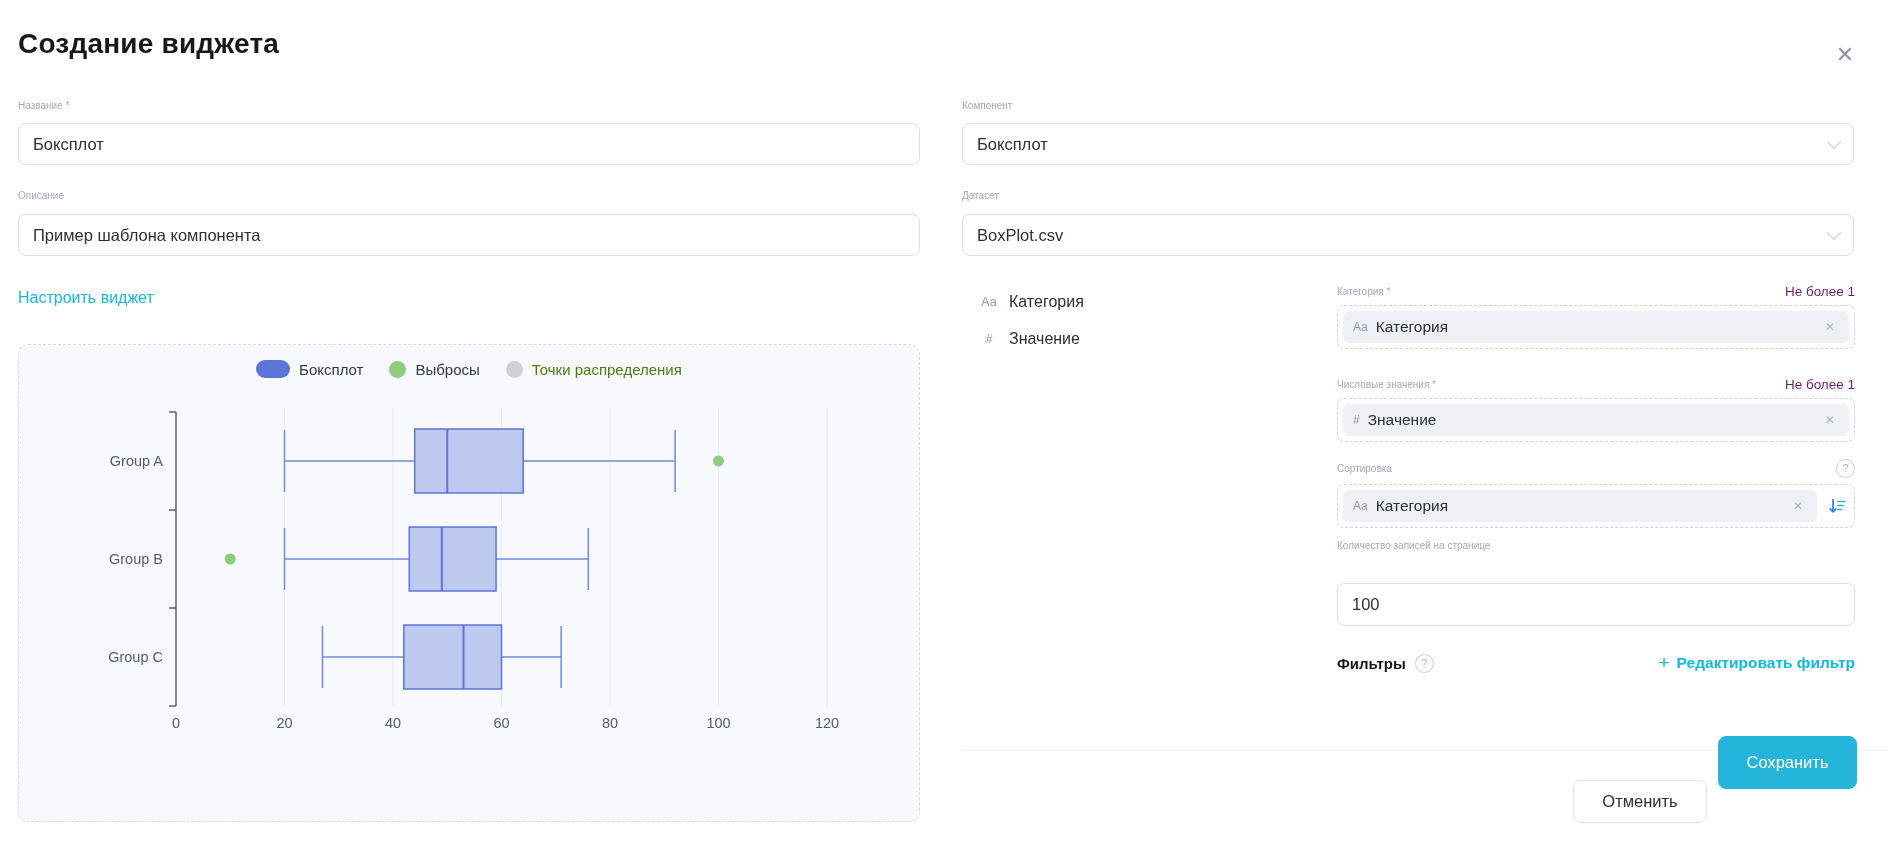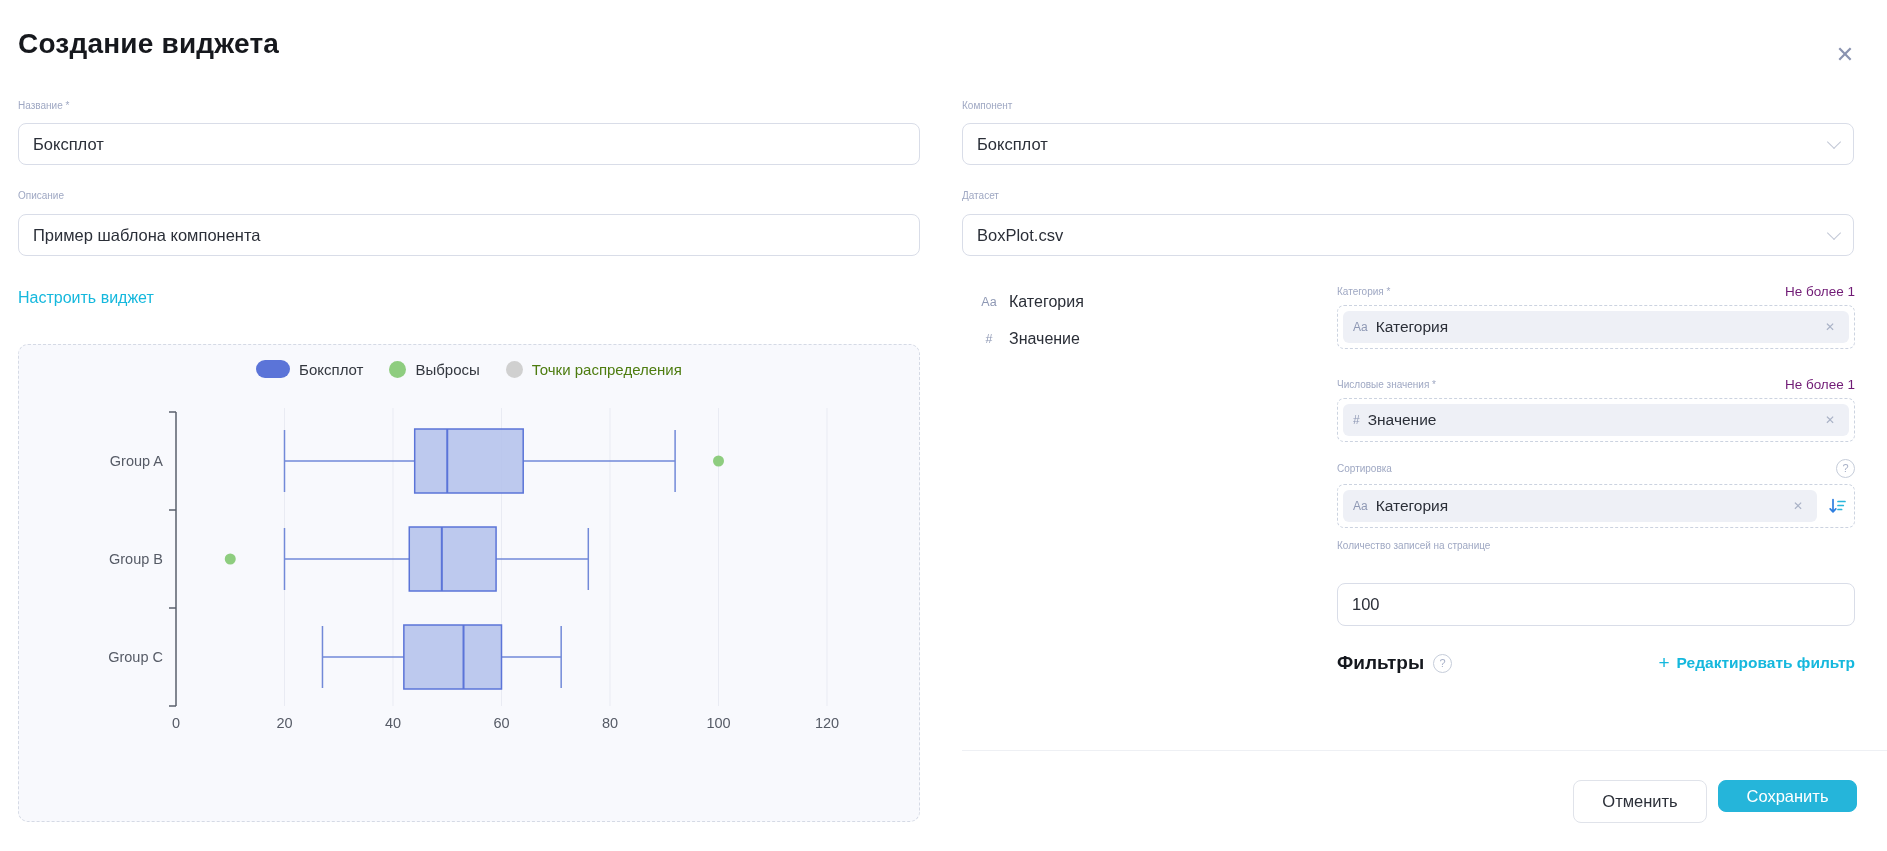--- a/index.html
+++ b/index.html
@@ -25,21 +25,21 @@
   .fld-icon{width:22px;text-align:center;font-size:12.5px;color:#8e98b4;}
   .fld-lb{font-size:16px;color:#2b2f38;}
   .slot-head{display:flex;align-items:center;justify-content:space-between;height:20px;}
   .slot-limit{font-size:13.5px;color:#701a75;}
   .slot-box{box-sizing:border-box;border:1px dashed #ccd3e0;border-radius:7px;padding:5px;display:flex;align-items:center;gap:8px;}
   .chip{flex:1;height:32px;background:#eef0f6;border-radius:6px;display:flex;align-items:center;padding:0 10px;gap:8px;cursor:grab;}
   .chip-icon{font-size:12px;color:#8e98b4;}
   .chip-lb{flex:1;font-size:15.5px;color:#2b2f38;}
   .chip-x{font-size:12px;color:#a9b2c6;cursor:pointer;padding:2px 4px;}
   .help{display:inline-flex;width:17px;height:17px;border:1px solid #c6cdda;border-radius:50%;align-items:center;justify-content:center;font-size:11px;color:#a8b1c8;cursor:pointer;}
-  .filters-lb{font-size:19px;font-weight:700;color:#15181e;}
+  .filters-lb{font-size:15px;font-weight:700;color:#15181e;}
   .edit-link{display:inline-flex;align-items:center;gap:7px;color:#15b8dd;font-size:15.5px;font-weight:600;cursor:pointer;}
   .edit-plus{font-size:19px;font-weight:400;}
   .divider{height:1px;background:#eef0f4;}
   .btn{box-sizing:border-box;border-radius:8px;font-family:"Liberation Sans",sans-serif;font-size:16.5px;font-weight:500;cursor:pointer;display:flex;align-items:center;justify-content:center;}
   .btn.cancel{background:#fff;border:1px solid #e0e3ea;color:#2b2f38;}
   .btn.save{background:#25b5da;border:1px solid #25b5da;color:#fff;}
   .sort-btn{width:24px;height:24px;border:none;background:transparent;padding:0;cursor:pointer;display:flex;align-items:center;justify-content:center;}
 </style>
 </head>
 <body>
@@ -197,13 +197,13 @@
   <span style="flex:1;"></span>
   <span class="edit-link">
     <span class="edit-plus">+</span>
     <span>Редактировать фильтр</span>
   </span>
 </div>
 
 <div class="abs divider" style="left:962px;top:750px;width:925px;"></div>
 
 <button class="abs btn cancel" style="left:1573px;top:780px;width:134px;height:43px;">Отменить</button>
-<button class="abs btn save" style="left:1718px;top:780px;width:139px;height:32px;">Сохранить</button>
+<button class="abs btn save" style="left:1718px;top:736px;width:139px;height:53px;">Сохранить</button>
 
 </body></html>

